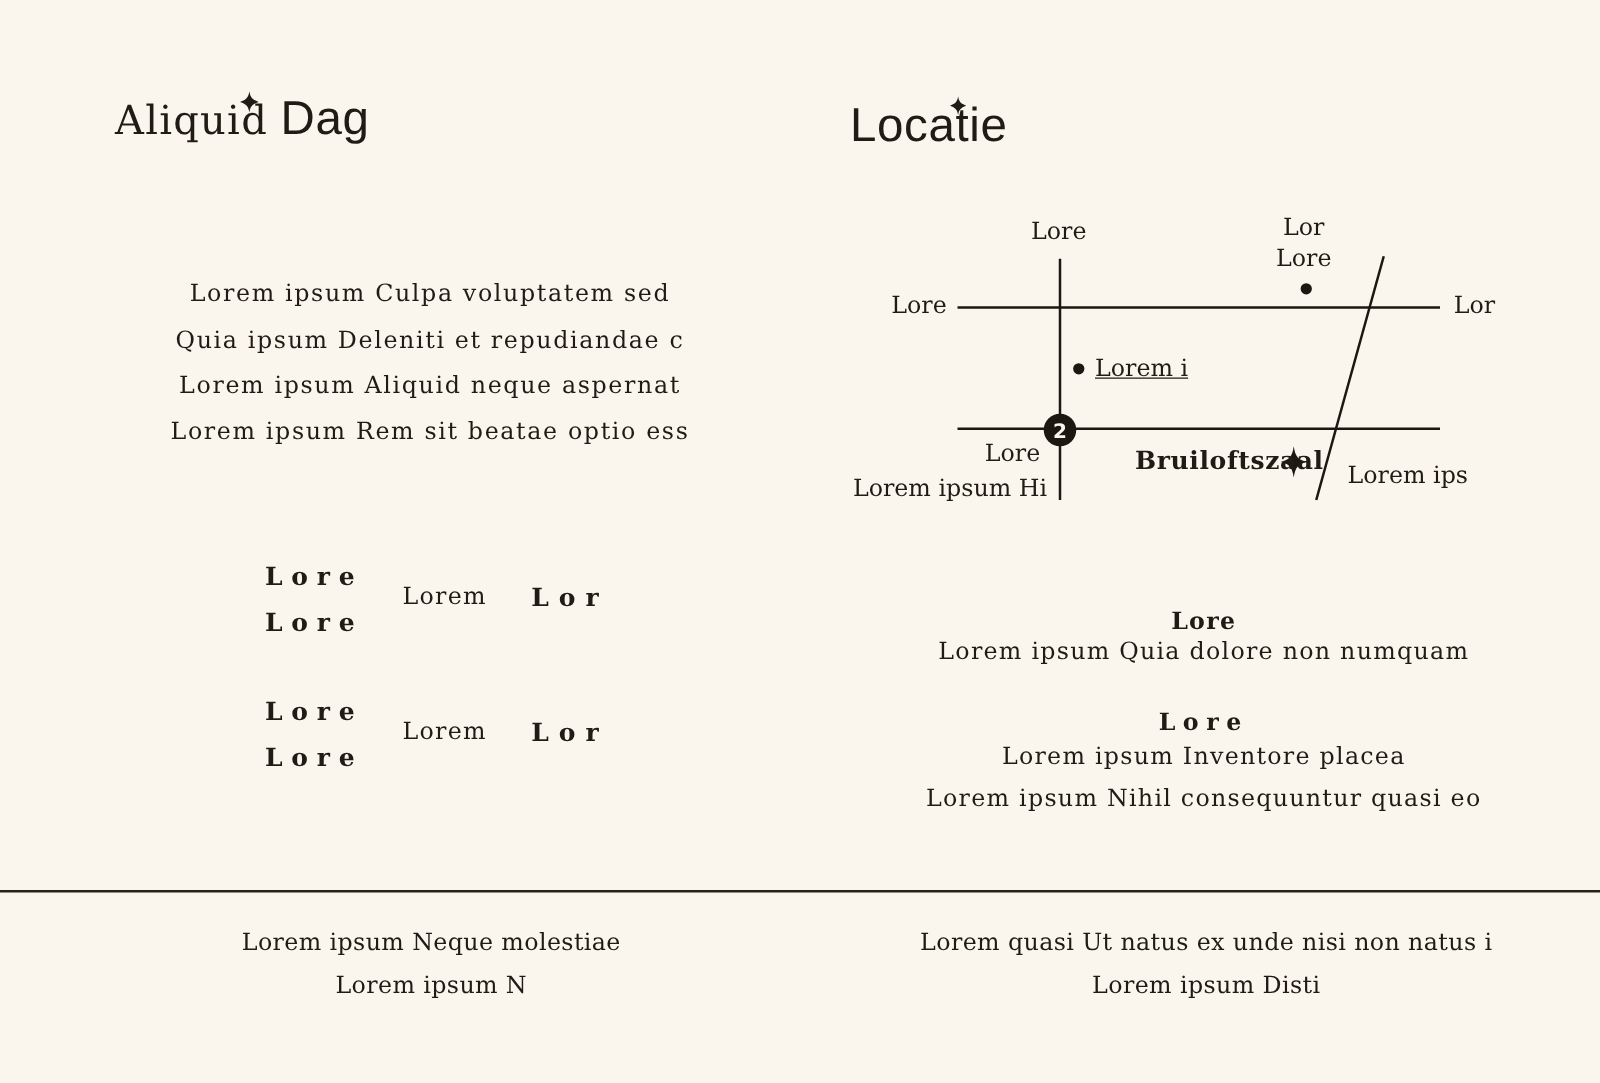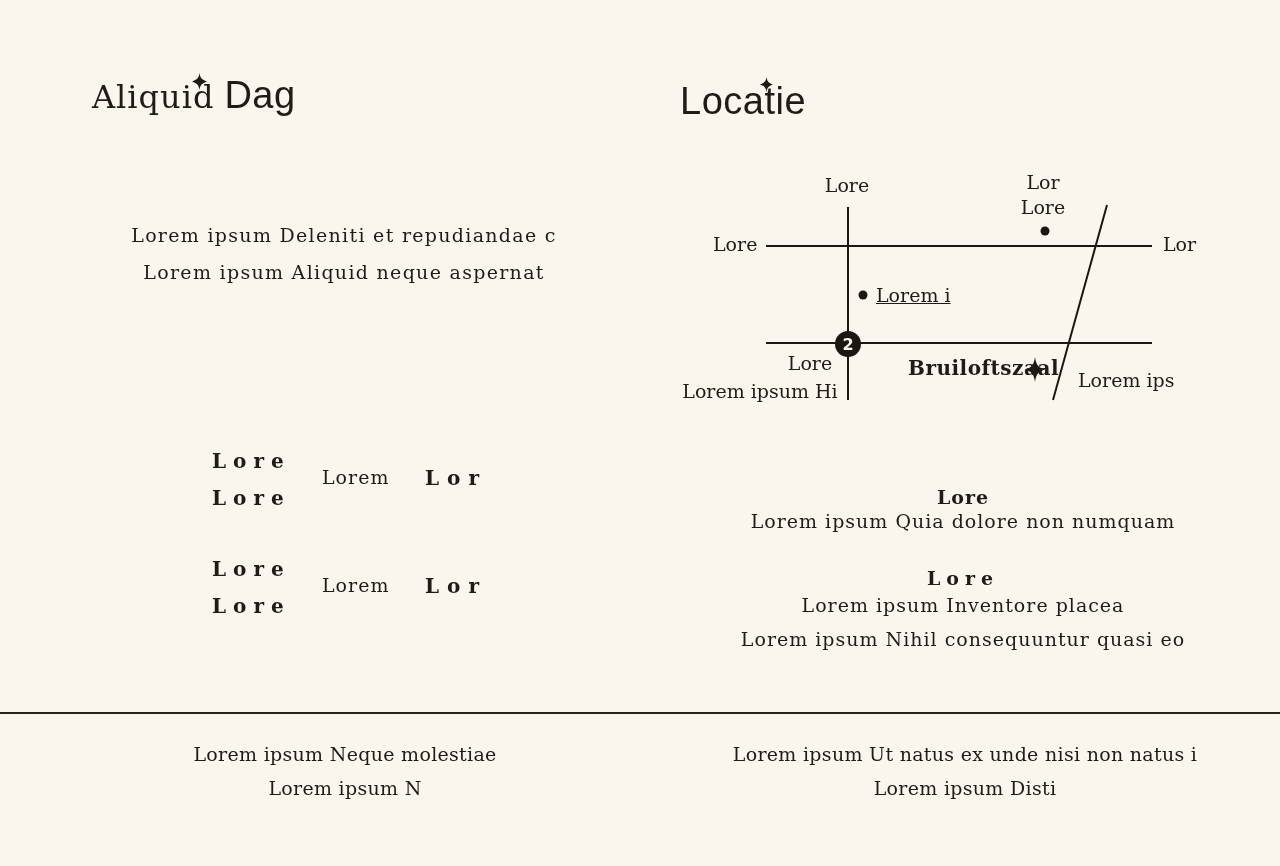--- a/index.html
+++ b/index.html
@@ -71,22 +71,24 @@
 <div class="abs title-right">
   <span>Locatie</span>
   <span class="sparkle" style="left:80px;top:-3px;">
     <svg width="13" height="15" viewBox="0 0 13 15">
       <path d="M6.5 0 C7.2 4.4, 8.5 5.9, 13 7.5 C8.5 9.1, 7.2 10.6, 6.5 15 C5.8 10.6, 4.5 9.1, 0 7.5 C4.5 5.9, 5.8 4.4, 6.5 0 Z" fill="#201C15"></path>
     </svg>
   </span>
 </div>
 
 <div class="abs intro">
-  <div>Lorem ipsum Deleniti et repudiandae c</div>
+  <div>Lorem ipsum Culpa voluptatem sed</div>
+  <div>Quia ipsum Deleniti et repudiandae c</div>
   <div>Lorem ipsum Aliquid neque aspernat</div>
+  <div>Lorem ipsum Rem sit beatae optio ess</div>
 </div>
 
 <div class="abs sched-stack" style="left:212px;top:443px;">
   <div>Lore</div>
   <div>Lore</div>
 </div>
 <div class="abs sched-mid" style="left:322px;top:465px;">Lorem</div>
 <div class="abs sched-right" style="left:425px;top:464px;">Lor</div>
 
 <div class="abs sched-stack" style="left:212px;top:551px;">
@@ -131,15 +133,15 @@
 </div>
 
 <div class="abs divider"></div>
 
 <div class="abs footer-col footer-left">
   <div>Lorem ipsum Neque molestiae</div>
   <div>Lorem ipsum N</div>
 </div>
 
 <div class="abs footer-col footer-right">
-  <div>Lorem ipsum Ut natus ex unde nisi non natus i</div>
+  <div>Lorem quasi Ut natus ex unde nisi non natus i</div>
   <div>Lorem ipsum Disti</div>
 </div>
 
 </body></html>

